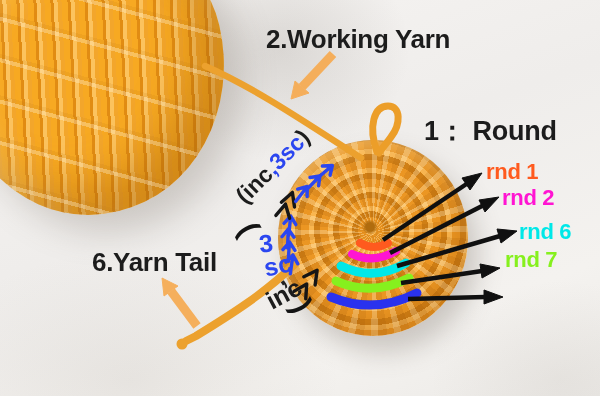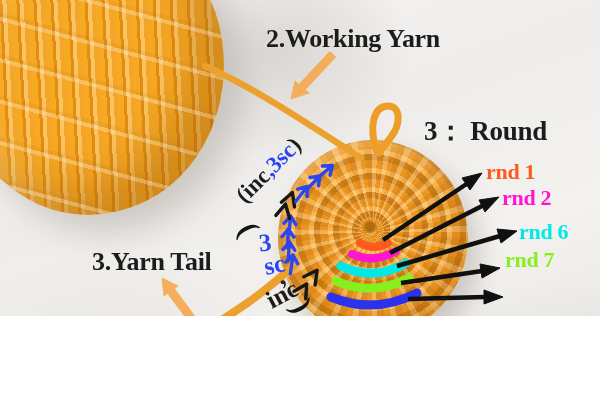--- a/index.html
+++ b/index.html
@@ -1,19 +1,19 @@
 <!DOCTYPE html>
 <html><head>
 <meta charset="utf-8">
 <style>
   html,body{margin:0;padding:0;}
   .stage{
-    position:relative;width:600px;height:316px;overflow:hidden;
+    position:relative;width:600px;height:396px;overflow:hidden;
     background:linear-gradient(160deg,#f7f5f3 0%,#efedeb 45%,#f4f2ef 78%,#eceae7 100%);
-    font-family:Liberation Serif, serif;
+    font-family:Liberation Sans, sans-serif;
   }
   
   .shade{position:absolute;border-radius:50%;pointer-events:none;}
   .shade-ball{left:150px;top:-60px;width:260px;height:220px;
     background:radial-gradient(closest-side,rgba(105,97,88,.18),rgba(105,97,88,0));}
   .shade-floor{left:-80px;top:250px;width:420px;height:260px;
     background:radial-gradient(closest-side,rgba(140,130,118,.12),rgba(140,130,118,0));}
   .shade-right{left:430px;top:280px;width:260px;height:200px;
     background:radial-gradient(closest-side,rgba(150,140,128,.10),rgba(150,140,128,0));}
 
@@ -153,23 +153,23 @@
           <path class="chev chev-blue" d="M 0 12 L 0 -7 M -6 1 L 0 -7 L 6 1"></path>
         </g>
       <g transform="translate(327,170) rotate(50)">
           <path class="chev chev-blue" d="M 0 12 L 0 -7 M -6 1 L 0 -7 L 6 1"></path>
         </g>
     </g>
   </svg>
 
   <div class="ann title t-black working-yarn">2.Working Yarn</div>
 
-  <div class="ann title t-black yarn-tail">3.Yarn Tail</div>
+  <div class="ann title t-black yarn-tail">6.Yarn Tail</div>
 
-  <div class="ann title t-black round-title">3： Round</div>
+  <div class="ann title t-black round-title">1： Round</div>
 
   <div class="ann rnd-label rnd1" style="color: rgb(255, 90, 30);">rnd 1</div>
   <div class="ann rnd-label rnd2" style="color: rgb(255, 20, 210);">rnd 2</div>
   <div class="ann rnd-label rnd3" style="color: rgb(0, 232, 232);">rnd 6</div>
   <div class="ann rnd-label rnd4" style="color: rgb(134, 240, 30);">rnd 7</div>
 
   <div class="ann inc3sc">
     <span class="t-black">(inc</span><span class="t-blue">,3sc</span><span class="t-black">)</span>
   </div>
 

